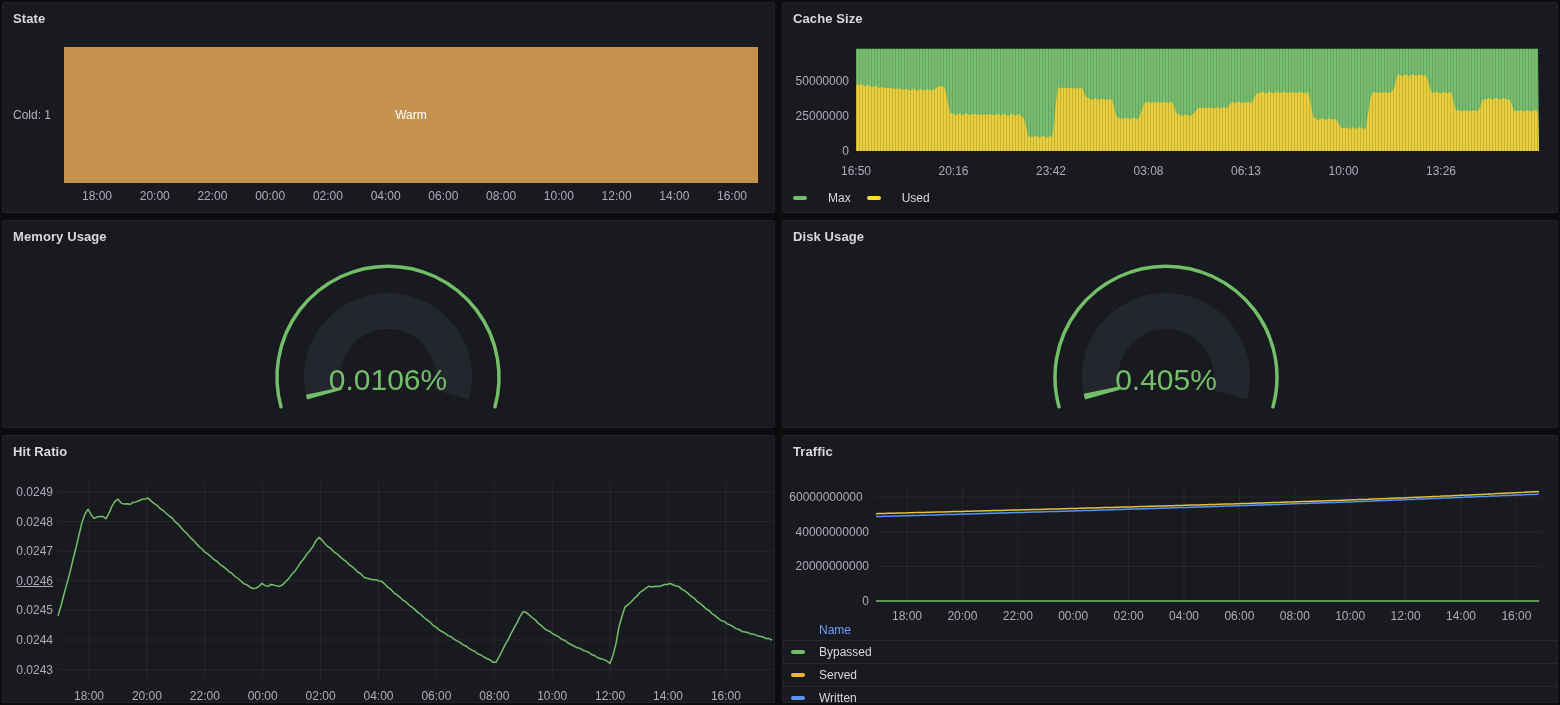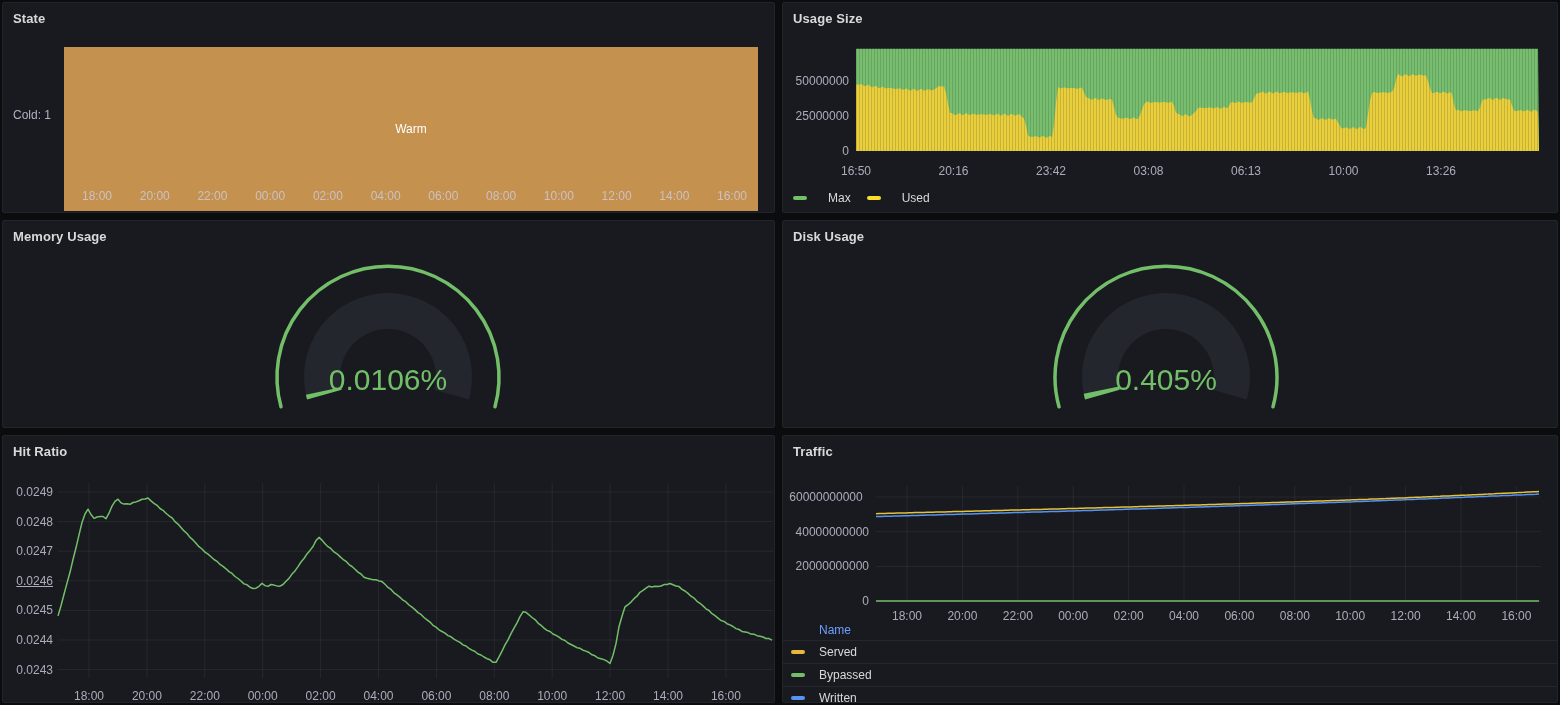--- a/index.html
+++ b/index.html
@@ -28,41 +28,41 @@
   .legend-table .lrow span.lbl{margin-left:36px;}
   .gauge-value{font-weight:500;}
 </style>
 </head>
 <body>
 
 <div class="dashboard">
   <section class="panel">
     <h2 class="panel-title">State</h2>
     <div class="panel-body" id="body-0">
-        <div class="state-bar" style="left: 61px; top: 44px; width: 694px; height: 164px; background: rgb(197, 145, 79);">
+        <div class="state-bar" style="left: 61px; top: 44px; width: 694px; height: 136px; background: rgb(197, 145, 79);">
           <span>Warm</span>
         </div>
         <div class="row-label" style="left: 10px; top: 112px;">Cold: 1</div>
         <div class="tick-x" style="left: 94px; top: 186px;">18:00</div>
         <div class="tick-x" style="left: 151.73px; top: 186px;">20:00</div>
         <div class="tick-x" style="left: 209.46px; top: 186px;">22:00</div>
         <div class="tick-x" style="left: 267.19px; top: 186px;">00:00</div>
         <div class="tick-x" style="left: 324.92px; top: 186px;">02:00</div>
         <div class="tick-x" style="left: 382.65px; top: 186px;">04:00</div>
         <div class="tick-x" style="left: 440.38px; top: 186px;">06:00</div>
         <div class="tick-x" style="left: 498.11px; top: 186px;">08:00</div>
         <div class="tick-x" style="left: 555.84px; top: 186px;">10:00</div>
         <div class="tick-x" style="left: 613.57px; top: 186px;">12:00</div>
         <div class="tick-x" style="left: 671.3px; top: 186px;">14:00</div>
         <div class="tick-x" style="left: 729.03px; top: 186px;">16:00</div>
       </div>
   </section>
 
   <section class="panel">
-    <h2 class="panel-title">Usage Size</h2>
+    <h2 class="panel-title">Cache Size</h2>
     <div class="panel-body" id="body-1">
         <svg width="776" height="211">
           <polygon points="73,45.8 75,45.8 77,45.8 79,45.8 81,45.8 83,45.8 85,45.8 87,45.8 89,45.8 91,45.8 93,45.8 95,45.8 97,45.8 99,45.8 101,45.8 103,45.8 105,45.8 107,45.8 109,45.8 111,45.8 113,45.8 115,45.8 117,45.8 119,45.8 121,45.8 123,45.8 125,45.8 127,45.8 129,45.8 131,45.8 133,45.8 135,45.8 137,45.8 139,45.8 141,45.8 143,45.8 145,45.8 147,45.8 149,45.8 151,45.8 153,45.8 155,45.8 157,45.8 159,45.8 161,45.8 163,45.8 165,45.8 167,45.8 169,45.8 171,45.8 173,45.8 175,45.8 177,45.8 179,45.8 181,45.8 183,45.8 185,45.8 187,45.8 189,45.8 191,45.8 193,45.8 195,45.8 197,45.8 199,45.8 201,45.8 203,45.8 205,45.8 207,45.8 209,45.8 211,45.8 213,45.8 215,45.8 217,45.8 219,45.8 221,45.8 223,45.8 225,45.8 227,45.8 229,45.8 231,45.8 233,45.8 235,45.8 237,45.8 239,45.8 241,45.8 243,45.8 245,45.8 247,45.8 249,45.8 251,45.8 253,45.8 255,45.8 257,45.8 259,45.8 261,45.8 263,45.8 265,45.8 267,45.8 269,45.8 271,45.8 273,45.8 275,45.8 277,45.8 279,45.8 281,45.8 283,45.8 285,45.8 287,45.8 289,45.8 291,45.8 293,45.8 295,45.8 297,45.8 299,45.8 301,45.8 303,45.8 305,45.8 307,45.8 309,45.8 311,45.8 313,45.8 315,45.8 317,45.8 319,45.8 321,45.8 323,45.8 325,45.8 327,45.8 329,45.8 331,45.8 333,45.8 335,45.8 337,45.8 339,45.8 341,45.8 343,45.8 345,45.8 347,45.8 349,45.8 351,45.8 353,45.8 355,45.8 357,45.8 359,45.8 361,45.8 363,45.8 365,45.8 367,45.8 369,45.8 371,45.8 373,45.8 375,45.8 377,45.8 379,45.8 381,45.8 383,45.8 385,45.8 387,45.8 389,45.8 391,45.8 393,45.8 395,45.8 397,45.8 399,45.8 401,45.8 403,45.8 405,45.8 407,45.8 409,45.8 411,45.8 413,45.8 415,45.8 417,45.8 419,45.8 421,45.8 423,45.8 425,45.8 427,45.8 429,45.8 431,45.8 433,45.8 435,45.8 437,45.8 439,45.8 441,45.8 443,45.8 445,45.8 447,45.8 449,45.8 451,45.8 453,45.8 455,45.8 457,45.8 459,45.8 461,45.8 463,45.8 465,45.8 467,45.8 469,45.8 471,45.8 473,45.8 475,45.8 477,45.8 479,45.8 481,45.8 483,45.8 485,45.8 487,45.8 489,45.8 491,45.8 493,45.8 495,45.8 497,45.8 499,45.8 501,45.8 503,45.8 505,45.8 507,45.8 509,45.8 511,45.8 513,45.8 515,45.8 517,45.8 519,45.8 521,45.8 523,45.8 525,45.8 527,45.8 529,45.8 531,45.8 533,45.8 535,45.8 537,45.8 539,45.8 541,45.8 543,45.8 545,45.8 547,45.8 549,45.8 551,45.8 553,45.8 555,45.8 557,45.8 559,45.8 561,45.8 563,45.8 565,45.8 567,45.8 569,45.8 571,45.8 573,45.8 575,45.8 577,45.8 579,45.8 581,45.8 583,45.8 585,45.8 587,45.8 589,45.8 591,45.8 593,45.8 595,45.8 597,45.8 599,45.8 601,45.8 603,45.8 605,45.8 607,45.8 609,45.8 611,45.8 613,45.8 615,45.8 617,45.8 619,45.8 621,45.8 623,45.8 625,45.8 627,45.8 629,45.8 631,45.8 633,45.8 635,45.8 637,45.8 639,45.8 641,45.8 643,45.8 645,45.8 647,45.8 649,45.8 651,45.8 653,45.8 655,45.8 657,45.8 659,45.8 661,45.8 663,45.8 665,45.8 667,45.8 669,45.8 671,45.8 673,45.8 675,45.8 677,45.8 679,45.8 681,45.8 683,45.8 685,45.8 687,45.8 689,45.8 691,45.8 693,45.8 695,45.8 697,45.8 699,45.8 701,45.8 703,45.8 705,45.8 707,45.8 709,45.8 711,45.8 713,45.8 715,45.8 717,45.8 719,45.8 721,45.8 723,45.8 725,45.8 727,45.8 729,45.8 731,45.8 733,45.8 735,45.8 737,45.8 739,45.8 741,45.8 743,45.8 745,45.8 747,45.8 749,45.8 751,45.8 753,45.8 755,45.8 756,148 73,148" fill="#77BE6E"></polygon>
           <polygon points="73,81.3 75,82.1 77,81.3 79,81.2 81,83.0 83,83.1 85,81.6 87,82.8 89,84.5 91,83.2 93,82.7 95,84.7 97,84.9 99,83.7 101,84.4 103,85.6 105,85.0 107,84.8 109,85.3 111,85.7 113,85.9 115,85.6 117,85.5 119,86.5 121,86.8 123,85.6 125,86.2 127,87.8 129,86.7 131,85.5 133,87.3 135,87.8 137,85.9 139,86.2 141,87.8 143,86.9 145,85.9 147,86.9 149,87.3 151,86.6 153,85.2 155,83.7 157,83.0 159,83.5 161,83.3 163,89.6 165,100.7 167,110.0 169,110.1 171,111.4 173,112.3 175,110.5 177,110.3 179,112.3 181,111.7 183,110.1 185,111.3 187,112.3 189,111.0 191,110.7 193,111.8 195,111.7 197,111.2 199,111.2 201,111.4 203,111.8 205,111.6 207,110.9 209,111.5 211,112.4 213,111.2 215,110.6 217,112.4 219,112.3 221,110.5 223,111.4 225,112.9 227,111.5 229,110.7 231,112.3 233,112.4 235,111.2 237,111.6 239,114.1 241,115.5 243,122.4 245,132.6 247,133.5 249,134.0 251,133.4 253,132.9 255,134.1 257,134.5 259,132.9 261,133.3 263,135.1 265,134.0 267,132.8 269,134.5 271,121.7 273,99.2 275,84.1 277,85.6 279,85.0 281,84.2 283,84.9 285,85.3 287,85.0 289,84.9 291,84.9 293,85.4 295,85.7 297,84.8 299,84.8 301,89.4 303,93.9 305,94.7 307,96.0 309,97.1 311,95.4 313,95.1 315,97.1 317,96.6 319,95.2 321,96.2 323,97.1 325,96.2 327,95.9 329,96.7 331,104.1 333,111.8 335,115.0 337,115.0 339,115.8 341,115.6 343,114.5 345,115.2 347,116.3 349,115.0 351,114.2 353,116.1 355,116.1 357,112.3 359,106.4 361,101.2 363,99.1 365,98.4 367,99.7 369,99.8 371,98.9 373,99.0 375,99.5 377,99.5 379,99.3 381,98.9 383,99.2 385,100.0 387,99.2 389,98.4 391,103.1 393,109.6 395,110.9 397,111.4 399,113.2 401,112.2 403,111.0 405,112.7 407,113.3 409,111.8 411,109.9 413,107.9 415,105.1 417,104.4 419,104.7 421,105.0 423,105.1 425,104.8 427,104.3 429,105.1 431,105.6 433,104.3 435,104.2 437,105.8 439,105.2 441,103.6 443,104.9 445,104.7 447,100.6 449,98.4 451,100.1 453,99.7 455,98.4 457,99.2 459,99.9 461,99.2 463,98.9 465,99.2 467,99.5 469,99.6 471,95.2 473,90.9 475,90.1 477,90.0 479,88.6 481,89.4 483,90.7 485,89.2 487,88.4 489,90.3 491,90.3 493,88.5 495,89.2 497,90.6 499,89.5 501,88.8 503,89.8 505,90.0 507,89.4 509,89.3 511,89.5 513,89.8 515,89.8 517,89.0 519,89.3 521,90.4 523,89.5 525,88.5 527,96.5 529,108.1 531,115.1 533,115.3 535,117.1 537,116.1 539,114.9 541,116.3 543,116.8 545,115.5 547,115.5 549,116.4 551,116.2 553,115.8 555,119.3 557,123.2 559,125.5 561,125.1 563,124.3 565,125.2 567,125.9 569,124.4 571,124.2 573,126.0 575,125.5 577,123.8 579,125.1 581,126.2 583,124.5 585,110.8 587,97.5 589,90.0 591,88.9 593,89.4 595,89.9 597,89.6 599,89.4 601,89.3 603,89.6 605,90.1 607,89.3 609,88.8 611,85.3 613,76.7 615,71.1 617,71.9 619,73.4 621,71.9 623,71.0 625,72.8 627,72.9 629,71.2 631,71.8 633,73.0 635,72.1 637,71.6 639,72.2 641,72.4 643,72.2 645,78.1 647,85.3 649,89.9 651,90.0 653,88.9 655,89.1 657,90.5 659,89.6 661,88.4 663,90.0 665,90.6 667,88.7 669,90.7 671,101.3 673,107.8 675,106.6 677,107.8 679,108.3 681,107.3 683,107.2 685,107.8 687,107.9 689,107.7 691,107.3 693,107.4 695,108.2 697,104.6 699,97.8 701,95.9 703,96.8 705,95.2 707,94.9 709,96.8 711,96.3 713,94.6 715,95.8 717,96.9 719,95.4 721,95.0 723,96.3 725,96.2 727,96.4 729,102.4 731,107.8 733,107.9 735,107.7 737,107.2 739,107.6 741,108.4 743,107.4 745,106.8 747,108.3 749,108.4 751,106.5 753,107.3 755,108.9 756,148 73,148" fill="#E9CF3C"></polygon>
         </svg>
         <div class="stripes" style="left: 73px; top: 44px; width: 683px; height: 104px;"></div>
         <div class="tick-y" style="left: 0px; width: 66px; top: 148px;">0</div>
         <div class="tick-y" style="left: 0px; width: 66px; top: 113.2px;">25000000</div>
         <div class="tick-y" style="left: 0px; width: 66px; top: 78.4px;">50000000</div>
         <div class="tick-x" style="left: 73px; top: 161px;">16:50</div>
@@ -192,26 +192,26 @@
         <div class="tick-x" style="left: 401px; top: 173px;">04:00</div>
         <div class="tick-x" style="left: 456.4px; top: 173px;">06:00</div>
         <div class="tick-x" style="left: 511.8px; top: 173px;">08:00</div>
         <div class="tick-x" style="left: 567.2px; top: 173px;">10:00</div>
         <div class="tick-x" style="left: 622.6px; top: 173px;">12:00</div>
         <div class="tick-x" style="left: 678px; top: 173px;">14:00</div>
         <div class="tick-x" style="left: 733.4px; top: 173px;">16:00</div>
         <div class="legend-table" style="top: 184px;">
           <div class="hdr" style="color: rgb(110, 159, 255);">Name</div>
           <div class="lrow">
+            <span class="pill" style="background: rgb(115, 191, 105);"></span>
+            <span class="lbl">Bypassed</span>
+          </div>
+          <div class="lrow">
             <span class="pill" style="background: rgb(234, 184, 57);"></span>
             <span class="lbl">Served</span>
-          </div>
-          <div class="lrow">
-            <span class="pill" style="background: rgb(115, 191, 105);"></span>
-            <span class="lbl">Bypassed</span>
           </div>
           <div class="lrow">
             <span class="pill" style="background: rgb(87, 148, 242);"></span>
             <span class="lbl">Written</span>
           </div>
         </div>
       </div>
   </section>
 </div>
 

